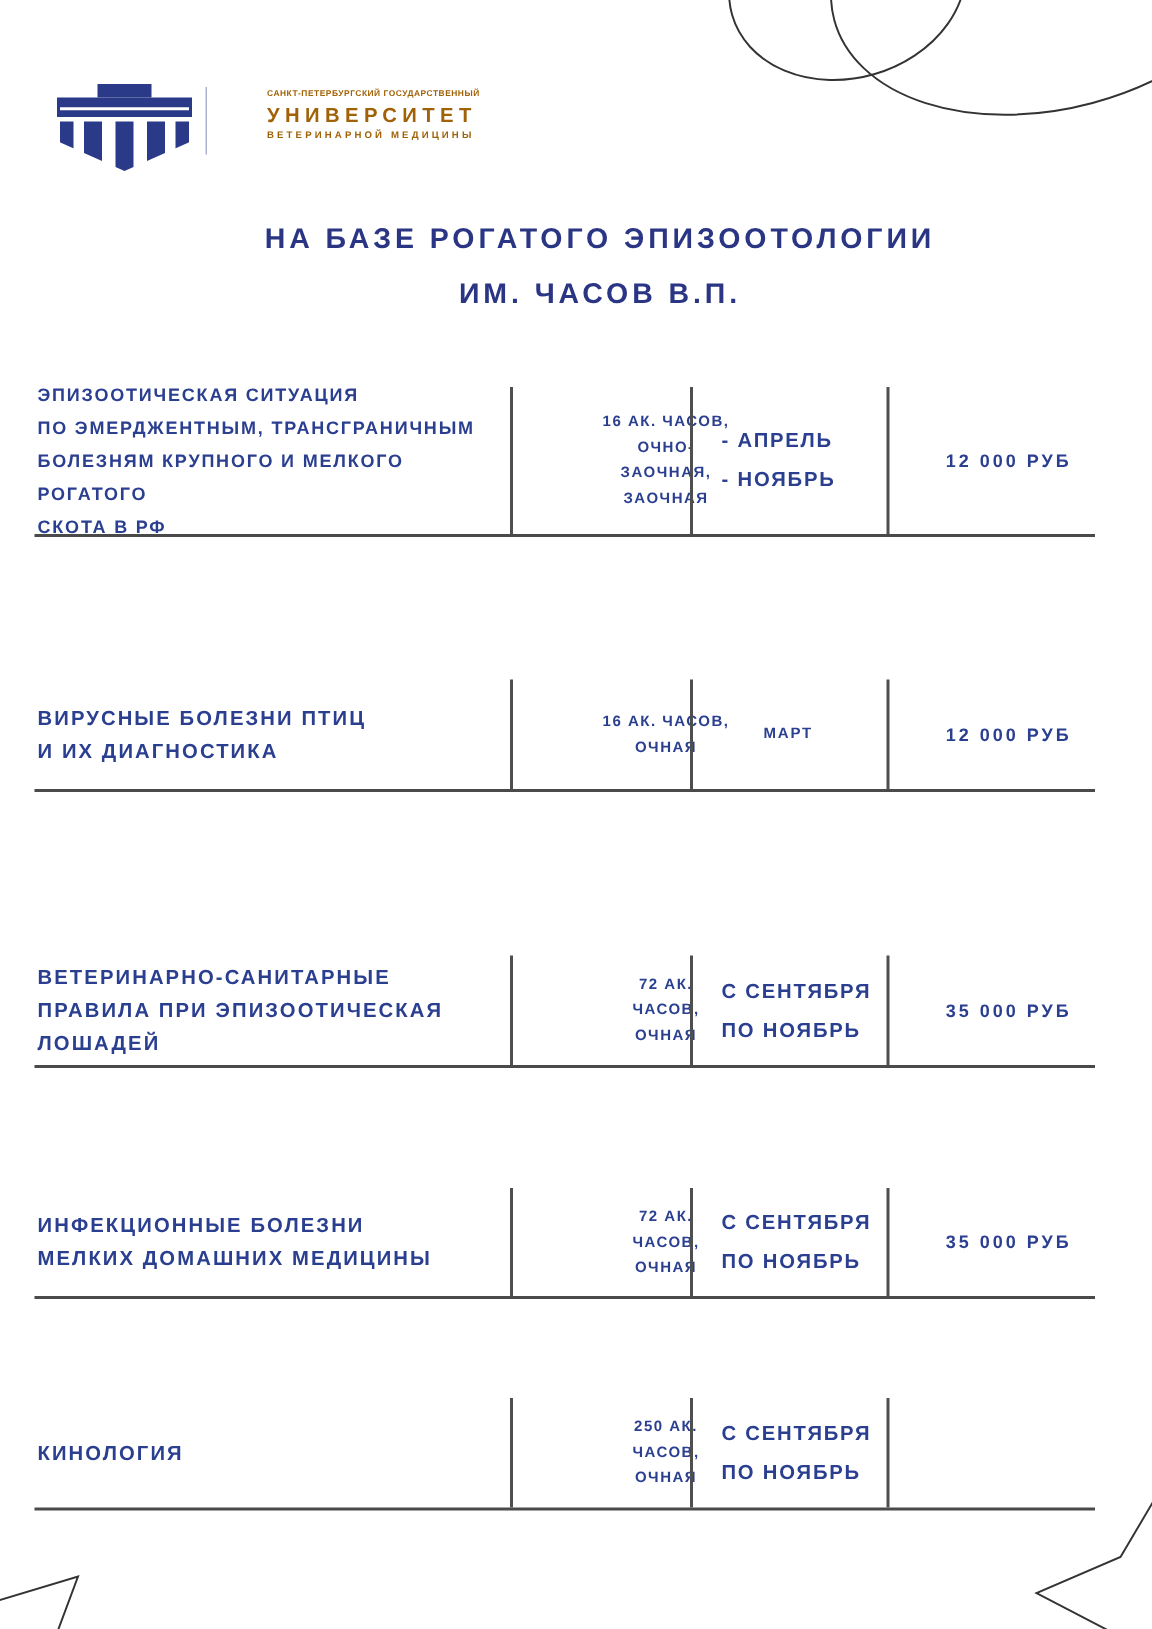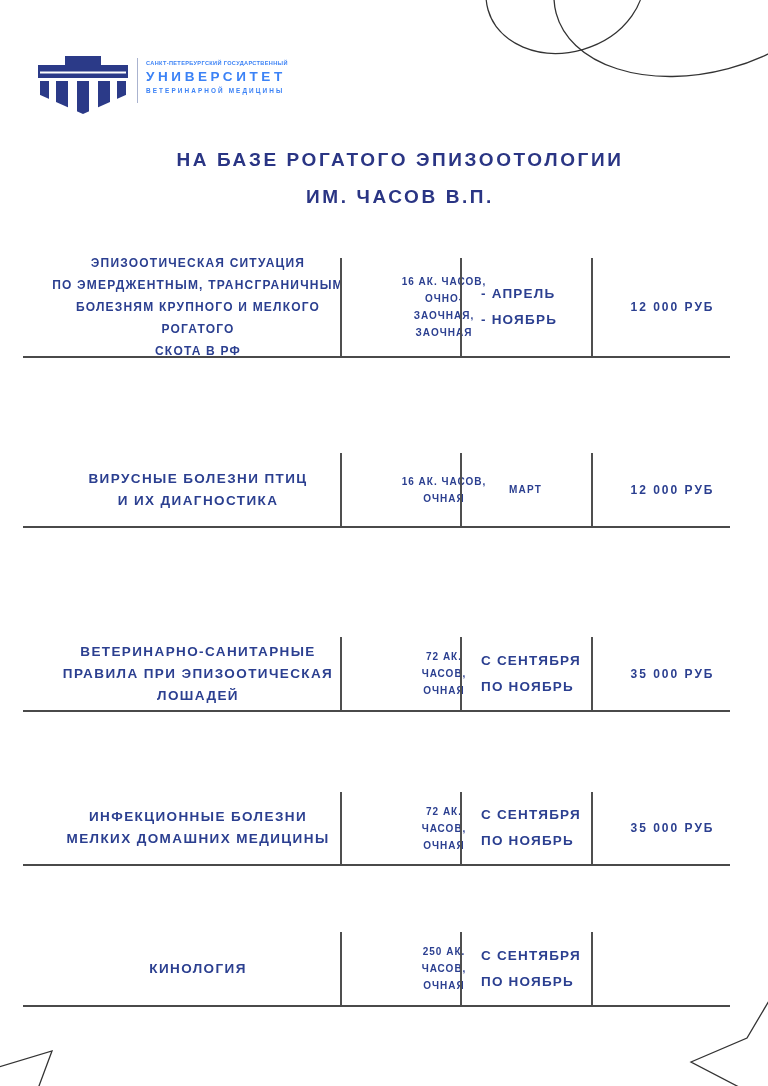--- a/index.html
+++ b/index.html
@@ -10,21 +10,21 @@
     background:#ffffff; overflow:hidden;
   }
 
   
   #decor { position:absolute; left:0; top:0; width:768px; height:1086px; }
 
   
   .logo { position:absolute; left:38px; top:52px; display:flex; align-items:flex-start; }
   .logo-icon { width:90px; height:58px; margin-top:4px; }
   .logo-sep { width:1px; height:45px; background:#aab3cf; margin:6px 8px 0 9px; }
-  .logo-text { padding-top:8px; color:#3b82f6; }
+  .logo-text { padding-top:8px; color:#a16207;margin-left:32px; }
   .logo-org1 { font-size:5.6px; font-weight:bold; letter-spacing:0.35px; margin-bottom:3px; white-space:nowrap; }
   .logo-org2 { font-size:13.5px; font-weight:bold; letter-spacing:3.6px; white-space:nowrap; }
   .logo-org3 { font-size:6.4px; font-weight:bold; letter-spacing:2.1px; margin-top:3px; white-space:nowrap; }
 
   
   .title {
     position:absolute; left:40px; top:141px; width:720px; text-align:center;
     color:#2a3584; font-size:19px; font-weight:bold; letter-spacing:2.6px; line-height:37px;
   }
 
@@ -37,21 +37,21 @@
   .r2 { top:453px; height:75px;  }
   .r3 { top:637px; height:75px;  }
   .r4 { top:792px; height:74px;  }
   .r5 { top:932px; height:75px;  }
 
   .cell {
     position:absolute; top:0; bottom:0;
     display:flex; flex-direction:column; justify-content:center;
     white-space:pre-line; color:#2b3f90; font-weight:bold;
   }
-  .cell-course { left:20px;  width:310px; font-size:13.5px; letter-spacing:1.4px; line-height:22px;text-align:center; }
+  .cell-course { left:2px;  width:310px; font-size:13.5px; letter-spacing:1.4px; line-height:22px; }
   .r1 .cell-course { font-size:12px; letter-spacing:1.2px; line-height:22px; }
   .cell-hours  { left:317px; width:120px; text-align:center; font-size:10px; letter-spacing:1px; line-height:17px;margin-left:44px; }
   .cell-dates  { left:437px; width:131px; padding-left:21px; font-size:13.5px; letter-spacing:1.2px; line-height:26px; }
   .cell-dates.centered { padding-left:0; text-align:center; font-size:10px; }
   .cell-price  { left:568px; width:139px; text-align:center; font-size:12px; letter-spacing:2px; line-height:20px;margin-left:12px; }
 
   .vline { position:absolute; top:0; bottom:0; width:1.5px; background:#4f4f4f; }
   .v1 { left:317px; } .v2 { left:437px; } .v3 { left:568px; }
 </style>
 </head>

